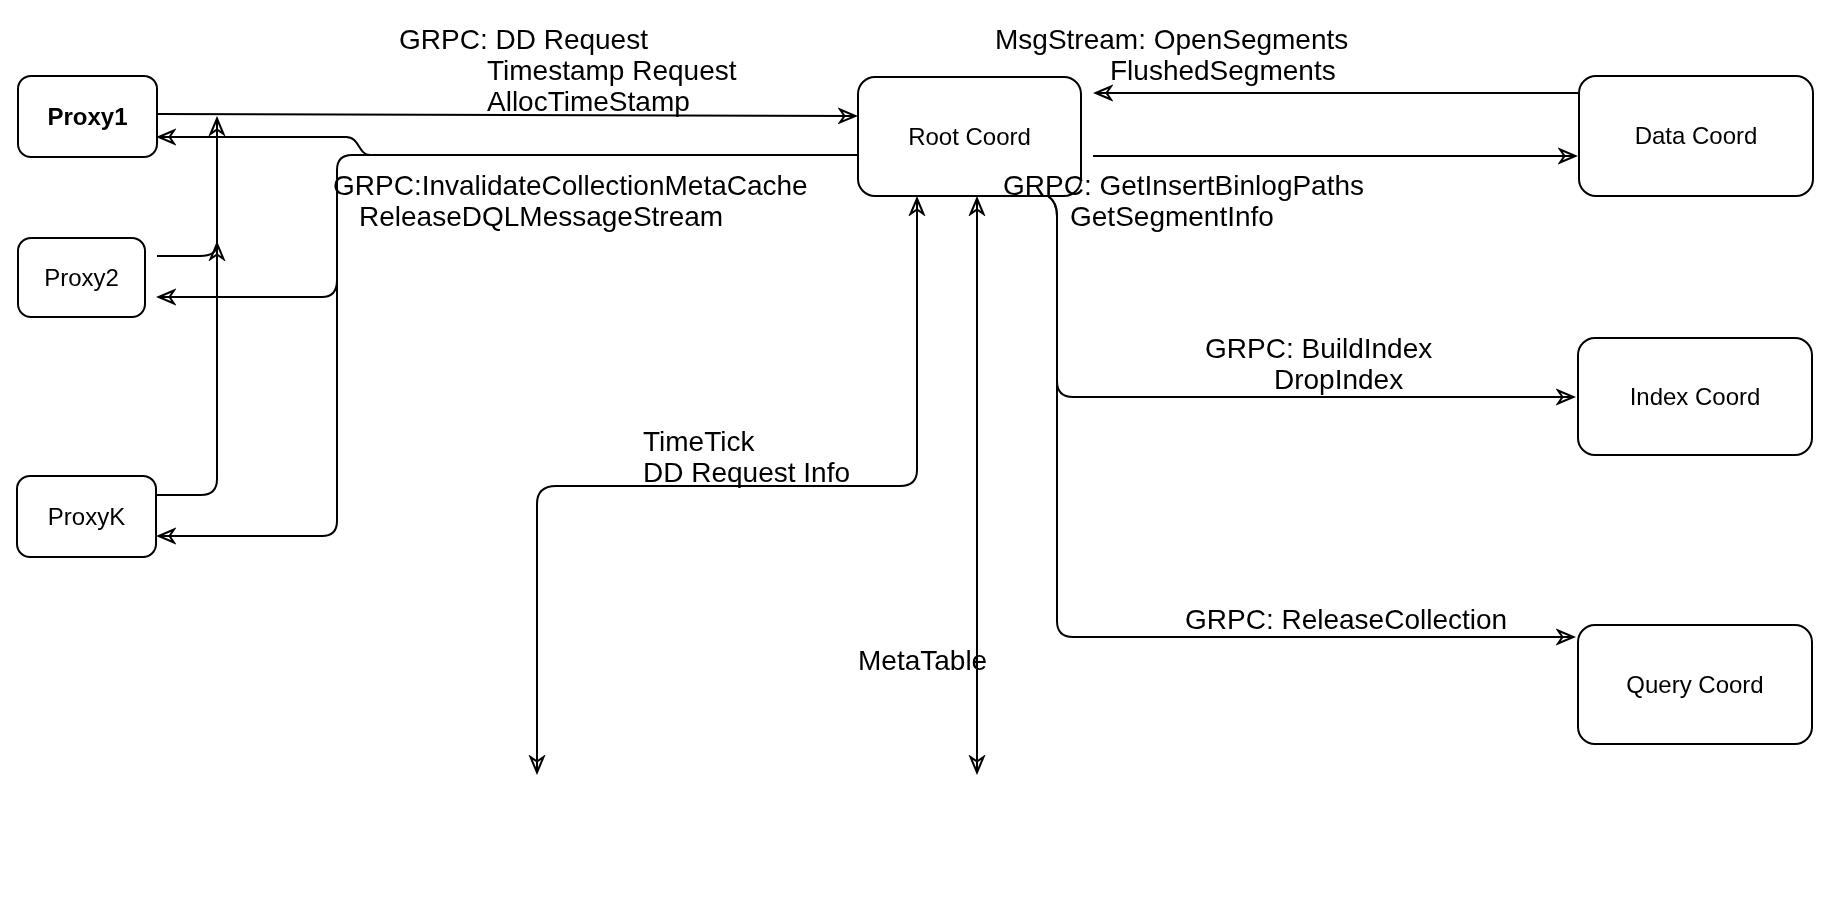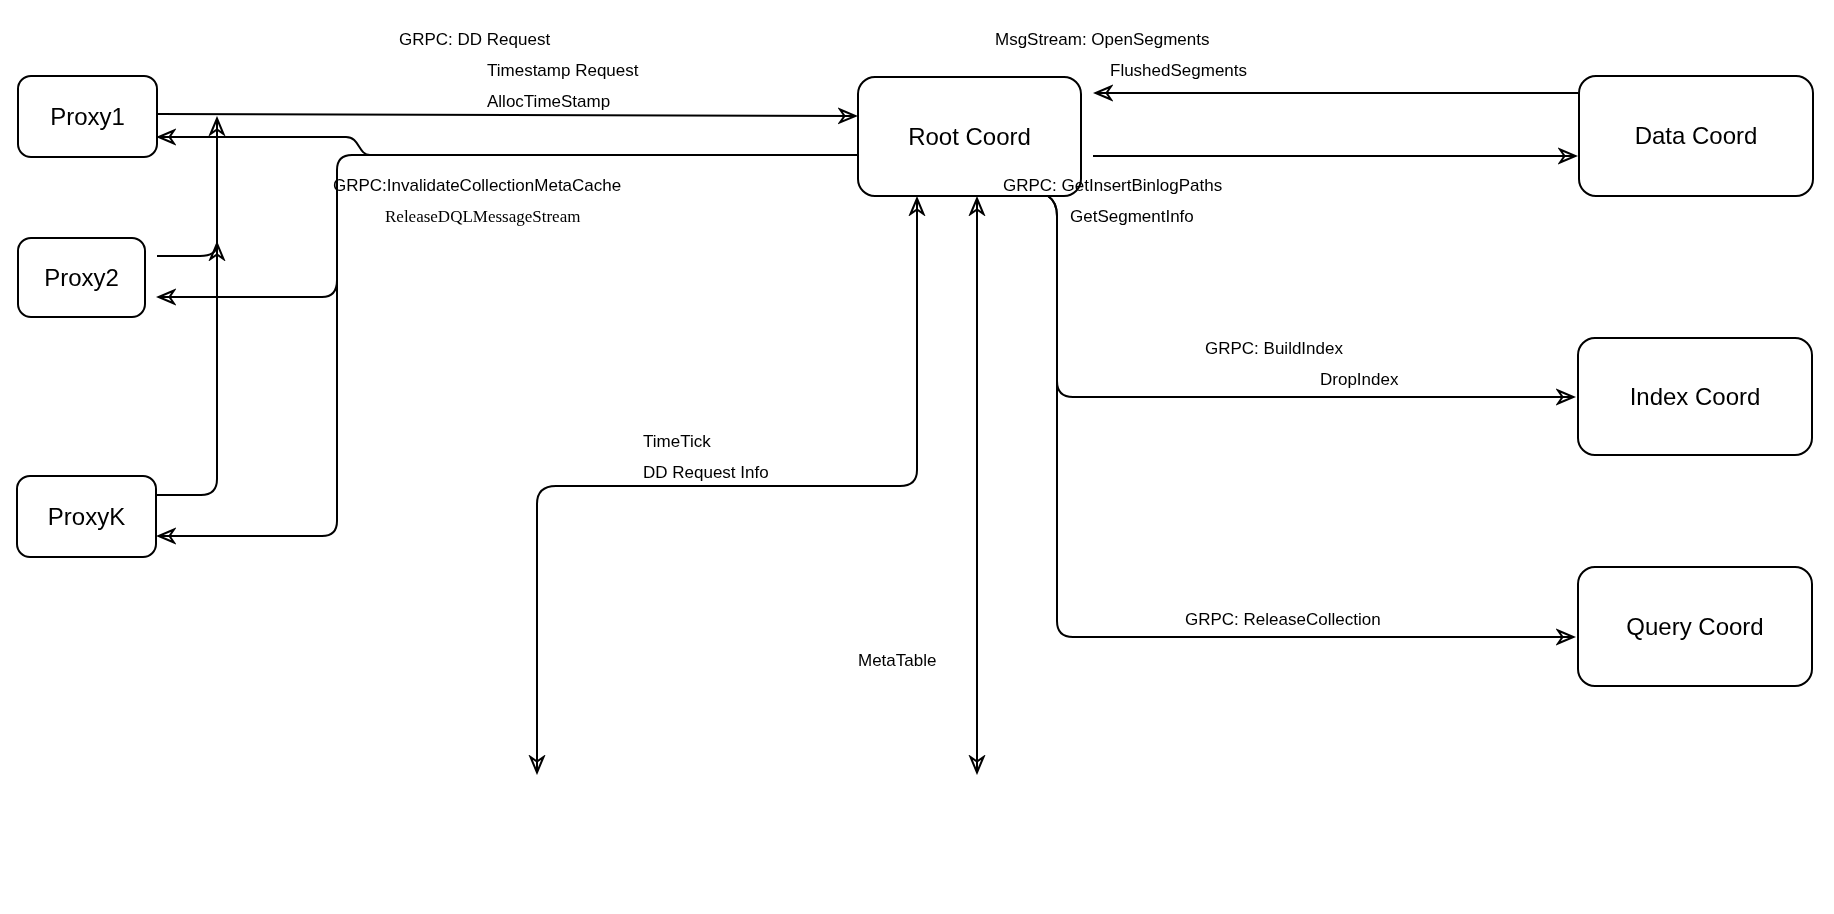--- a/index.html
+++ b/index.html
@@ -8,28 +8,28 @@
     font-family:"Liberation Sans","DejaVu Sans",sans-serif;color:#000;overflow:hidden;
   }
   .wires{position:absolute;left:0;top:0;width:1834px;height:914px;}
   .wires path{fill:none;stroke:#000;stroke-width:2;}
   .node{
     position:absolute;box-sizing:border-box;background:#ffffff;border:2px solid #000;
     display:flex;align-items:center;justify-content:center;
     font-size:24px;white-space:nowrap;
   }
   .r14{border-radius:14px}.r18{border-radius:18px}
-  .edge-label{position:absolute;font-size:17px;line-height:31px;white-space:nowrap;}
+  .edge-label{position:absolute;font-size:28px;line-height:31px;white-space:nowrap;}
   .edge-label .line{display:block;}
   
   .lbl-dd .line+.line{margin-left:88px;}
-  .lbl-inv .line+.line{margin-left:52px;font-family:Liberation Serif, serif;}
+  .lbl-inv .line+.line{margin-left:26px;}
   .lbl-open .line+.line{margin-left:115px;}
   .lbl-binlog .line+.line{margin-left:67px;}
-  .lbl-build .line+.line{margin-left:115px;}
+  .lbl-build .line+.line{margin-left:69px;}
 </style>
 </head>
 <body>
 
 <div class="canvas">
 
   <svg class="wires" viewBox="0 0 1834 914" xmlns="http://www.w3.org/2000/svg">
     <defs>
       <marker id="arrow" markerUnits="userSpaceOnUse" markerWidth="20" markerHeight="20" viewBox="0 0 20 20" refX="17" refY="10" orient="auto-start-reverse">
         <path d="M2,3.5 L17.5,10 L2,16.5 L6.5,10 Z" fill="#000"></path>
@@ -54,39 +54,39 @@
 
     <path d="M1048,196 Q1057,202 1057,216 V621 Q1057,637 1073,637 H1573" marker-end="url(#arrow)"></path>
 
     <path d="M1048,196 Q1057,202 1057,216 V381 Q1057,397 1073,397 H1573" marker-end="url(#arrow)"></path>
 
     <path d="M917,199 V470 Q917,486 900,486 H556 Q537,486 537,504 V772" marker-start="url(#arrow)" marker-end="url(#arrow)"></path>
 
     <path d="M977,199 V772" marker-start="url(#arrow)" marker-end="url(#arrow)"></path>
   </svg>
 
-  <div class="node r14" style="left:17px;top:75px;width:141px;height:83px;">
+  <div class="node r14" style="left:17px;top:75px;width:141px;height:83px;font-weight:bold;">
     <span>Proxy1</span>
   </div>
   <div class="node r14" style="left:17px;top:237px;width:129px;height:81px;">
     <span>Proxy2</span>
   </div>
   <div class="node r14" style="left:16px;top:475px;width:141px;height:83px;">
     <span>ProxyK</span>
   </div>
   <div class="node r18" style="left:857px;top:76px;width:225px;height:121px;">
     <span>Root Coord</span>
   </div>
   <div class="node r18" style="left:1578px;top:75px;width:236px;height:122px;text-align:right;">
     <span>Data Coord</span>
   </div>
   <div class="node r18" style="left:1577px;top:337px;width:236px;height:119px;">
     <span>Index Coord</span>
   </div>
-  <div class="node r18" style="left:1577px;top:566px;width:236px;height:121px;">
+  <div class="node r18" style="left:1577px;top:624px;width:236px;height:121px;">
     <span>Query Coord</span>
   </div>
 
   <div class="edge-label lbl-dd" style="left:399px;top:24px;">
     <span class="line">GRPC: DD Request</span>
     <span class="line">Timestamp Request</span>
     <span class="line">AllocTimeStamp</span>
   </div>
 
   <div class="edge-label lbl-inv" style="left:333px;top:170px;">

